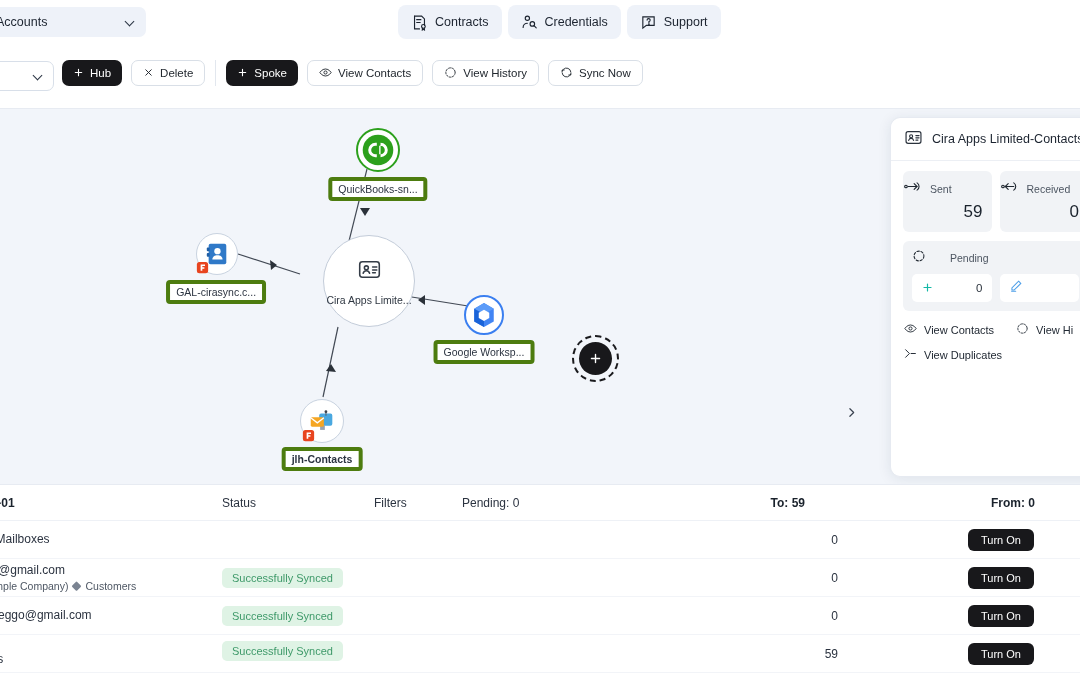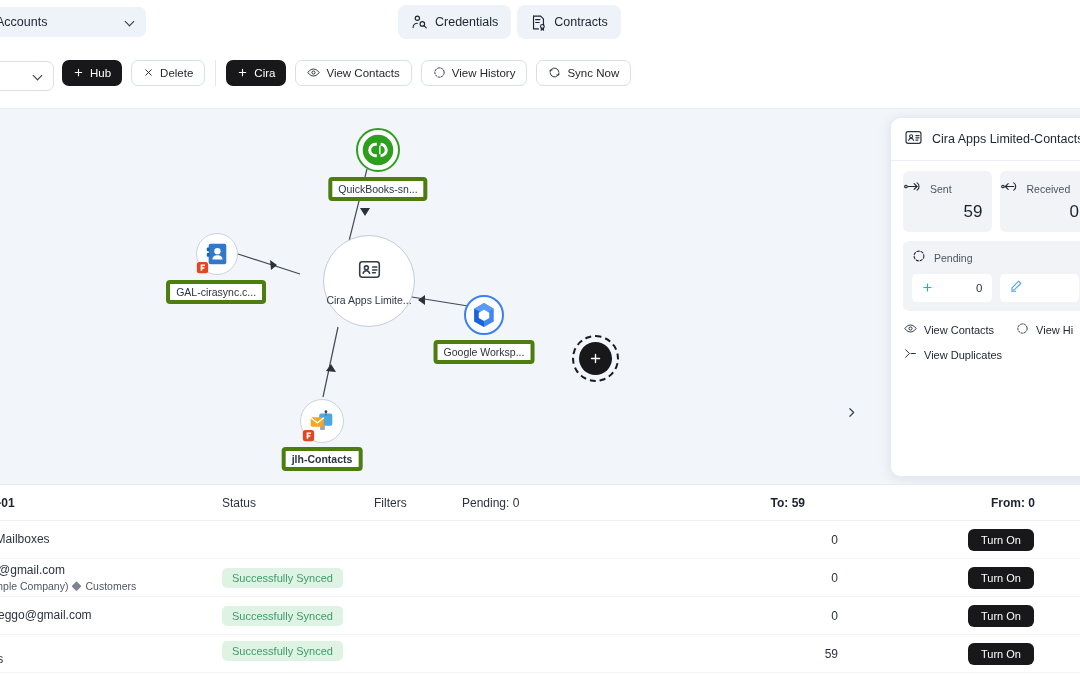--- a/index.html
+++ b/index.html
@@ -125,21 +125,21 @@
   .stat {
     flex: 1; background: #f1f3f6; border-radius: 6px;
     padding: 8px 9px 10px 1px; min-width: 0;
   }
   .stat-top { display: flex; align-items: center; gap: 9px; }
   .stat-label { font-size: 10.5px; color: #4c5561; }
   .stat-val { font-size: 17px; color: #1a222c; text-align: right; margin-top: 4px; }
   .pending-box {
     margin-top: 9px; background: #f1f3f6; border-radius: 6px; padding: 8px 9px 9px 9px;
   }
-  .pending-top { display: flex; align-items: center; gap: 8px; }
+  .pending-top { display: flex; align-items: center; gap: 24px; }
   .pending-label { font-size: 10.5px; color: #4c5561; }
   .pending-cells { display: flex; gap: 8px; margin-top: 7px; }
   .pcell {
     flex: 1; background: #ffffff; border-radius: 5px; height: 28px;
     display: flex; align-items: center; justify-content: space-between;
     padding: 0 9px; min-width: 0;
   }
   .pcell .plus { color: #14b8a6; font-size: 15px; line-height: 1; }
   .pcell .pnum { font-size: 11.5px; color: #2b333d; }
   .sp-links { padding: 11px 13px 0 13px; }
@@ -189,42 +189,52 @@
     <div class="acct-select">
       <span class="lbl">Accounts</span>
       <span class="chev"></span>
     </div>
 
     <div class="hdr-actions">
 
       <div class="hdr-btn">
         <span>
           <svg width="17" height="17" viewBox="0 0 24 24" fill="none" stroke="#1c2430" stroke-width="1.6" stroke-linecap="round">
-            <circle cx="9" cy="6" r="3"></circle>
-            <path d="M3 19c0-3.3 2.7-6 6-6"></path>
-            <circle cx="16" cy="14" r="3.2"></circle>
-            <path d="M18.3 16.3 21.5 19.5"></path>
-          </svg>
-        </span>
-        <span>Credentials</span>
-      </div>
-
-      <div class="hdr-btn">
-        <span>
-          <svg width="17" height="17" viewBox="0 0 24 24" fill="none" stroke="#1c2430" stroke-width="1.6" stroke-linecap="round">
             <path d="M5 3h10l4 4v9"></path>
               <path d="M5 3v18h7"></path>
             <path d="M8 8h6M8 12h5"></path>
             <circle cx="17.5" cy="17.5" r="2.6"></circle>
             <path d="M16.2 19.7 16 22.5l1.5-1 1.5 1-.2-2.8"></path>
           </svg>
         </span>
         <span>Contracts</span>
       </div>
 
+      <div class="hdr-btn">
+        <span>
+          <svg width="17" height="17" viewBox="0 0 24 24" fill="none" stroke="#1c2430" stroke-width="1.6" stroke-linecap="round">
+            <circle cx="9" cy="6" r="3"></circle>
+            <path d="M3 19c0-3.3 2.7-6 6-6"></path>
+            <circle cx="16" cy="14" r="3.2"></circle>
+            <path d="M18.3 16.3 21.5 19.5"></path>
+          </svg>
+        </span>
+        <span>Credentials</span>
+      </div>
+
+      <div class="hdr-btn">
+        <span>
+          <svg width="17" height="17" viewBox="0 0 24 24" fill="none" stroke="#1c2430" stroke-width="1.6" stroke-linecap="round">
+            <path d="M4 4h16v12H9l-5 4z"></path>
+            <path d="M10 8.6a2.2 2.2 0 1 1 2.6 2.2v1.4"></path>
+            <circle cx="12.6" cy="14.3" r=".45" fill="#1c2430"></circle>
+          </svg>
+        </span>
+        <span>Support</span>
+      </div>
 
     </div>
   </div>
 
   <div class="toolbar">
 
     <div class="tb-select">
       <span class="chev"></span>
     </div>
 
@@ -249,21 +259,21 @@
       </div>
 
       <div class="tb-divider"></div>
 
       <div class="btn btn-dark">
         <span>
           <svg width="11" height="11" viewBox="0 0 24 24" fill="none" stroke="#ffffff" stroke-width="2.4" stroke-linecap="round">
               <path d="M12 5v14M5 12h14"></path>
             </svg>
         </span>
-        <span>Cira</span>
+        <span>Spoke</span>
       </div>
 
       <div class="btn btn-light">
         <span>
           <svg width="13" height="13" viewBox="0 0 24 24" fill="none" stroke="#22282f" stroke-width="1.7">
               <path d="M1.6 12S5.5 5.5 12 5.5 22.4 12 22.4 12 18.5 18.5 12 18.5 1.6 12 1.6 12z"></path>
               <circle cx="12" cy="12" r="2.9"></circle>
             </svg>
         </span>
         <span>View Contacts</span>

